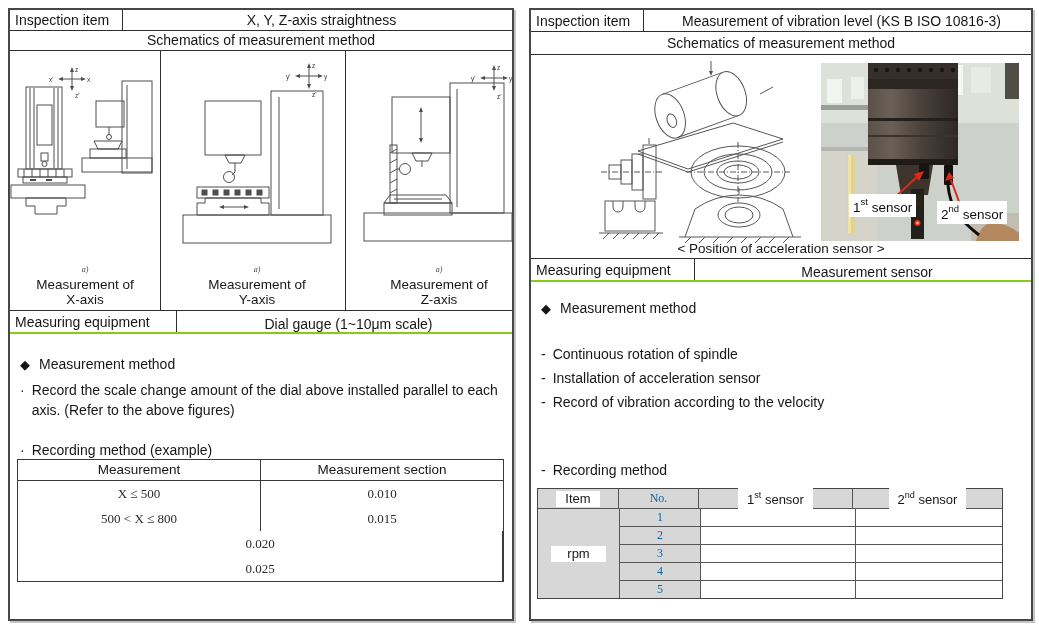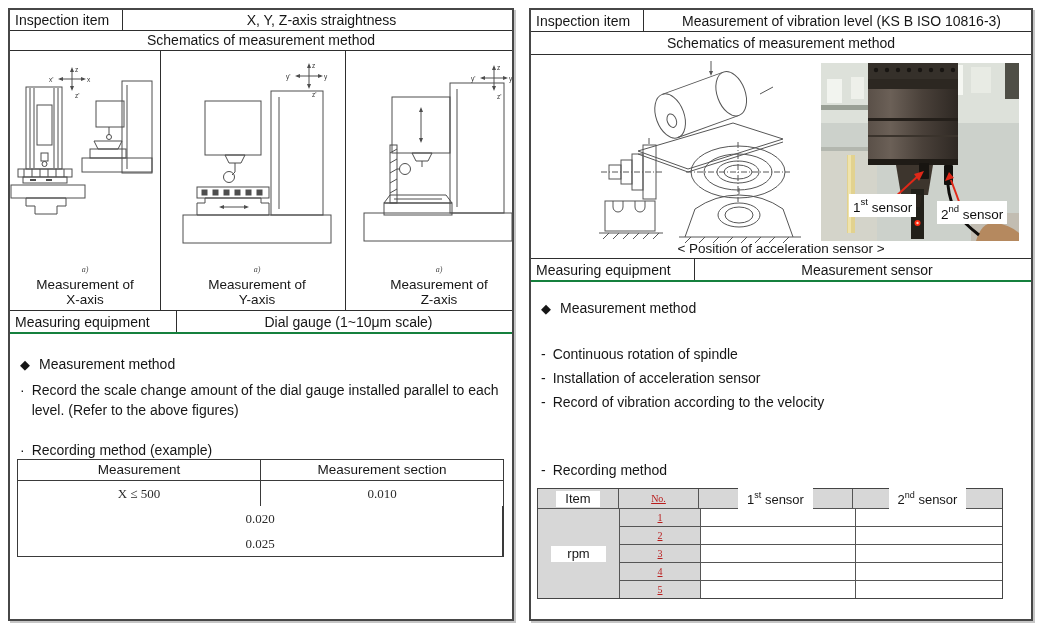--- a/index.html
+++ b/index.html
@@ -5,21 +5,21 @@
   html,body{margin:0;padding:0;background:#ffffff;}
   .page{position:relative;width:1039px;height:630px;background:#ffffff;
         font-family:"Liberation Sans",sans-serif;color:#161616;overflow:hidden;}
   .panel{position:absolute;top:8px;background:#fff;border:2px solid #474747;
          box-shadow:2px 2px 0 #c6c6c6;box-sizing:content-box;}
   .panel.left{left:8px;width:502px;height:609px;}
   .panel.right{left:529px;width:500px;height:609px;}
   .row{position:absolute;left:0;width:100%;box-sizing:border-box;font-size:14px;gap:8px;}
   .flexrow{display:flex;align-items:center;}
   .bb1{border-bottom:1px solid #2e2e2e;}
-  .bb2{border-bottom:2px solid #15803d;}
+  .bb2{border-bottom:2px solid #84cc16;align-items:flex-end;}
   .lab-cell{border-right:1px solid #2e2e2e;padding-left:5px;display:flex;align-items:center;height:100%;box-sizing:border-box;}
   .val-cell{flex:1;text-align:center;}
   
   .l-r1{top:0;height:21px;}
   .l-r2{top:21px;height:20px;text-align:center;line-height:19px;}
   .l-r3{top:41px;height:260px;display:flex;}
   .l-r4{top:301px;height:23px;}
   .l-body{position:absolute;top:324px;left:0;right:0;bottom:0;}
   .figcol{position:relative;height:100%;box-sizing:border-box;}
   .figcol.c1{width:153px;border-right:1px solid #2e2e2e;}
@@ -56,21 +56,21 @@
   .schcaption{position:absolute;bottom:2px;width:100%;text-align:center;font-size:13.5px;}
   
   .sensor-table{position:absolute;left:6px;top:206px;width:464px;border:1px solid #444;
                 background:#d7d7d7;box-sizing:content-box;font-size:13px;}
   .st-h{display:flex;height:19px;border-bottom:1px solid #555;}
   .st-h .c{display:flex;align-items:center;justify-content:center;box-sizing:border-box;}
   .st-c1{width:81px;border-right:1px solid #555;}
   .st-c2{width:80px;border-right:1px solid #555;}
   .st-c3{width:154px;border-right:1px solid #555;}
   .st-c4{flex:1;}
-  .serif{font-family:"Liberation Serif",serif;font-size:10px;color:#b91c1c;text-decoration:underline;}
+  .serif{font-family:"Liberation Serif",serif;font-size:12px;color:#0369a1;}
   .chip{background:#fff;padding:0 9px;line-height:16px;display:inline-block;text-align:center;}
   .chip sup{font-size:9px;position:relative;top:-1px;}
   .st-body{display:flex;height:89px;}
   .st-itemcol{width:81px;border-right:1px solid #555;display:flex;align-items:center;justify-content:center;}
   .st-rows{flex:1;display:flex;flex-direction:column;}
   .st-row{display:flex;flex:1;border-bottom:1px solid #555;}
   .st-row:last-child{border-bottom:none;}
   .st-no{width:80px;border-right:1px solid #555;display:flex;align-items:center;justify-content:center;}
   .st-d1{width:154px;border-right:1px solid #555;background:#fff;}
   .st-d2{flex:1;background:#fff;}
@@ -247,35 +247,39 @@
       <div class="val-cell">Dial gauge (1~10μm scale)</div>
     </div>
 
     <div class="l-body">
       <div class="method-line" style="top:22px">
         <span class="diamond">◆</span>
         <span>Measurement method</span>
       </div>
       <div class="bullet" style="top:46px;width:482px">
         <span class="mark">·</span>
-        <span>Record the scale change amount of the dial gauge installed parallel to each level. (Refer to the above figures)</span>
+        <span>Record the scale change amount of the dial above installed parallel to each axis. (Refer to the above figures)</span>
       </div>
       <div class="bullet" style="top:106px">
         <span class="mark">·</span>
         <span>Recording method (example)</span>
       </div>
 
       <div class="record-table">
         <div class="rt-h">
           <div class="hc">Measurement</div>
           <div class="hc">Measurement section</div>
         </div>
         <div class="rt-row">
           <div class="rc">X ≤ 500</div>
           <div class="rc">0.010</div>
+        </div>
+        <div class="rt-row">
+          <div class="rc">500 &lt; X ≤ 800</div>
+          <div class="rc">0.015</div>
         </div>
         <div class="rt-row">
           <div class="rc">0.020</div>
         </div>
         <div class="rt-row">
           <div class="rc">0.025</div>
         </div>
       </div>
     </div>
   </section>

